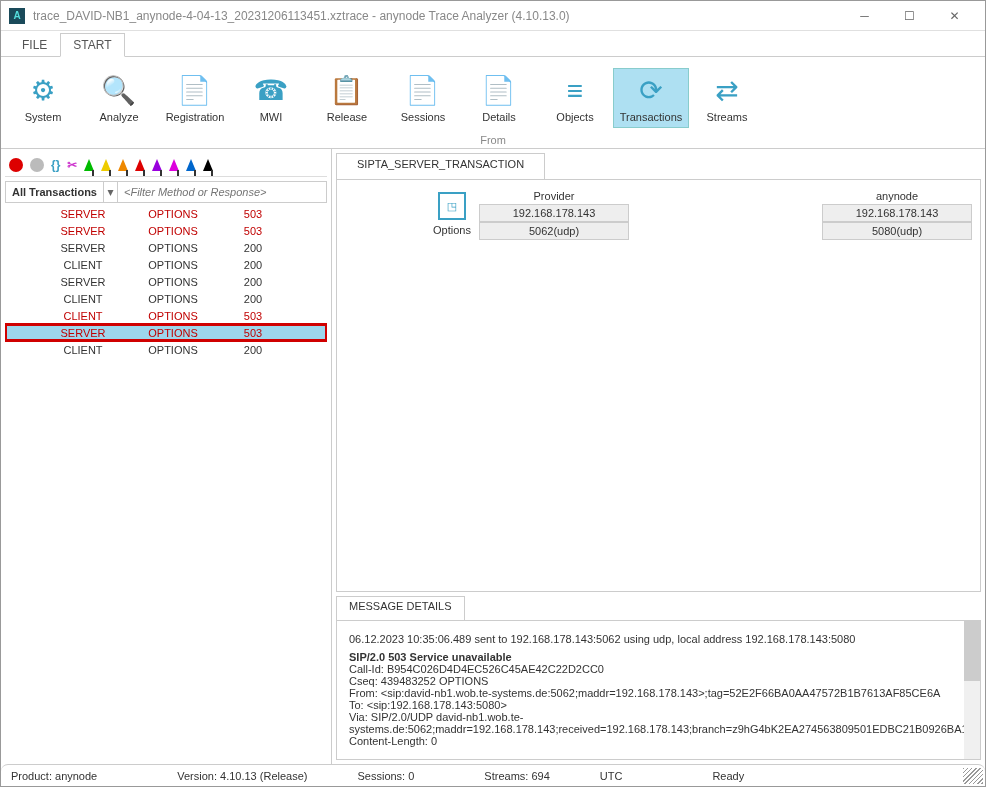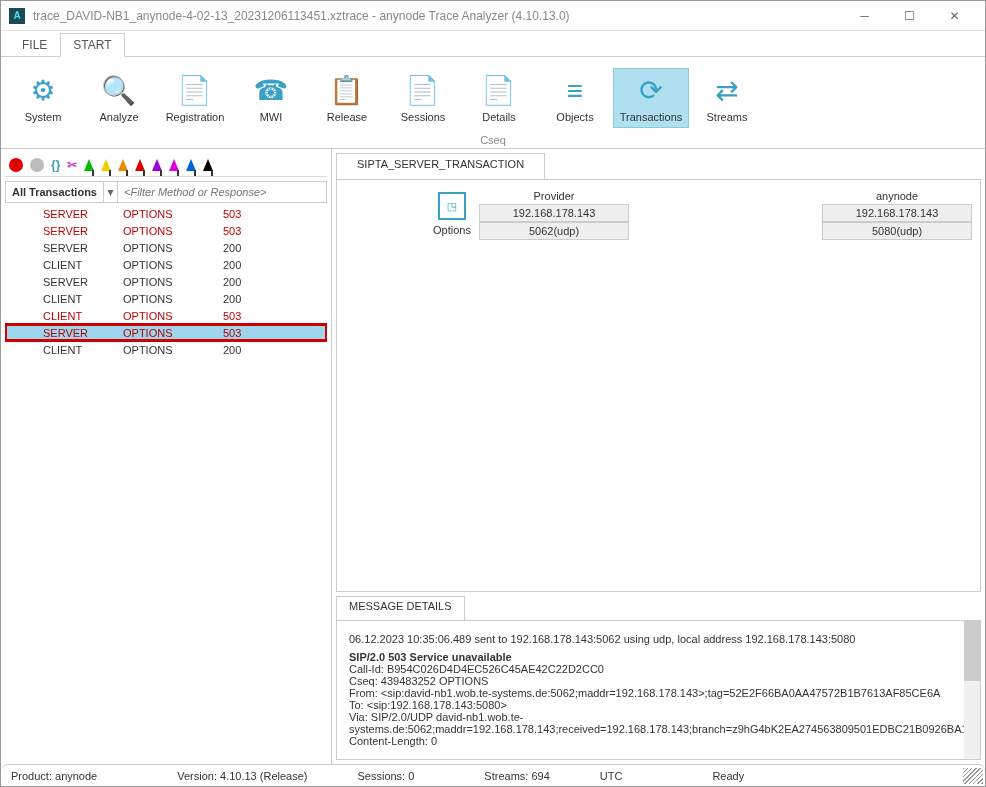--- a/index.html
+++ b/index.html
@@ -22,21 +22,21 @@
 .workspace { flex: 1; display: flex; overflow: hidden; }
 .left-panel { width: 331px; border-right: 1px solid #ccc; display: flex; flex-direction: column; padding: 4px; }
 .icon-strip { height: 24px; display: flex; align-items: center; gap: 7px; padding: 0 4px; border-bottom: 1px solid #ddd; margin-bottom: 4px; }
 .ic-circle { width:14px;height:14px;border-radius:50%;display:inline-block; }
 .flag { width:0;height:0;border-left:5px solid transparent;border-right:5px solid transparent;border-bottom:12px solid; display:inline-block; position:relative; }
 .flag::after{content:"";position:absolute;width:2px;height:6px;background:#333;left:3px;top:11px;}
 .filter-row { display: flex; align-items: center; height: 22px; border: 1px solid #ccc; margin-bottom: 2px; }
 .filter-label { padding: 0 6px; font-weight: bold; font-size: 11px; border-right: 1px solid #ccc; display:flex;align-items:center;height:100%; }
 .filter-dd { width:14px;text-align:center;color:#666;border-right:1px solid #ccc;height:100%;display:flex;align-items:center;justify-content:center; }
 .filter-input { flex:1; border:none; outline:none; padding: 0 6px; font-size: 11px; color: #999; font-style: italic; height:100%; }
-.trans-list { flex: 1; overflow: auto; }
+.trans-list { flex: 1; overflow: auto; text-align: center; }
 .trow { display: flex; height: 17px; align-items: center; font-size: 11px; padding-left: 38px; cursor: pointer; }
 .trow .c1 { width: 80px; }
 .trow .c2 { width: 100px; }
 .trow .c3 { width: 60px; }
 .trow.red { color: #c00000; }
 .trow.sel { background: #9dd6ec; }
 .trow.hl { outline: 3px solid #d00000; outline-offset: -2px; }
 .right-panel { flex: 1; display: flex; flex-direction: column; padding: 4px; overflow:hidden; }
 .trans-tab { height: 26px; display:flex; }
 .trans-tab-label { border:1px solid #ccc; border-bottom:none; padding:4px 20px; font-size:11px; background:#fff; }
@@ -65,21 +65,21 @@
 .sb-spacer { flex:1; }
 .grip { width:16px;height:16px;align-self:flex-end;margin:2px;background:repeating-linear-gradient(135deg,#999 0 1px,transparent 1px 3px); }
 .scrollbar-v { position:absolute; right:0; top:0; bottom:0; width:16px; background:#f0f0f0; }
 .scrollbar-v .thumb { background:#ccc; width:100%; height:60px; position:absolute; top:0; }
 </style>
 </head>
 <body>
 
 <div class="titlebar">
   <div class="app-icon">A</div>
-  <div class="title">trace_DAVID-NB1_anynode-4-02-13_20231206113451.xztrace - anynode Trace Analyzer (4.10.13.0)</div>
+  <div class="title">trace_DAVID-NB1_anynode-4-04-13_20231206113451.xztrace - anynode Trace Analyzer (4.10.13.0)</div>
   <div class="win-controls">
     <div class="win-btn">─</div>
     <div class="win-btn">☐</div>
     <div class="win-btn">✕</div>
   </div>
 </div>
 
 <div class="menubar">
   <div class="menu-tab">FILE</div>
   <div class="menu-tab active">START</div>
@@ -121,21 +121,21 @@
       </div>
       <div class="ribbon-item active">
         <div class="ricon">⟳</div>
         <div class="rlabel">Transactions</div>
       </div>
       <div class="ribbon-item">
         <div class="ricon">⇄</div>
         <div class="rlabel">Streams</div>
       </div>
     </div>
-  <div class="ribbon-group-label">Cseq</div>
+  <div class="ribbon-group-label">From</div>
 </div>
 
 <div class="workspace">
   <div class="left-panel">
     <div class="icon-strip">
       <span class="ic-circle" style="background:#d00"></span>
       <span class="ic-circle" style="background:#bbb"></span>
       <span style="color:#3aa0c4;font-weight:bold">{}</span>
       <span style="color:#c3c;font-weight:bold">✂</span>
       <span class="flag" style="border-bottom-color:#0b0"></span>

